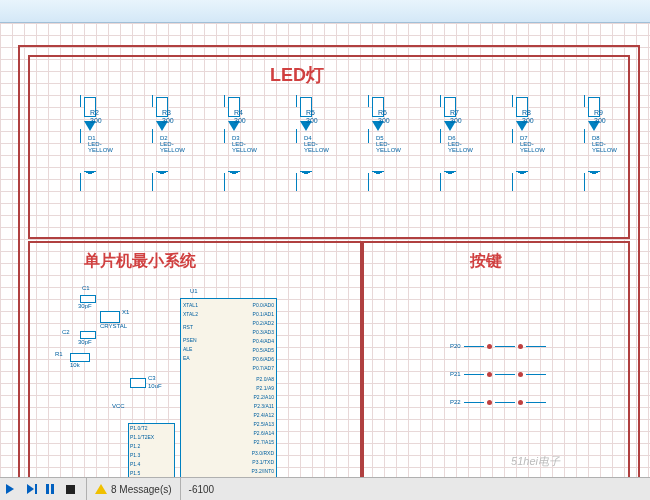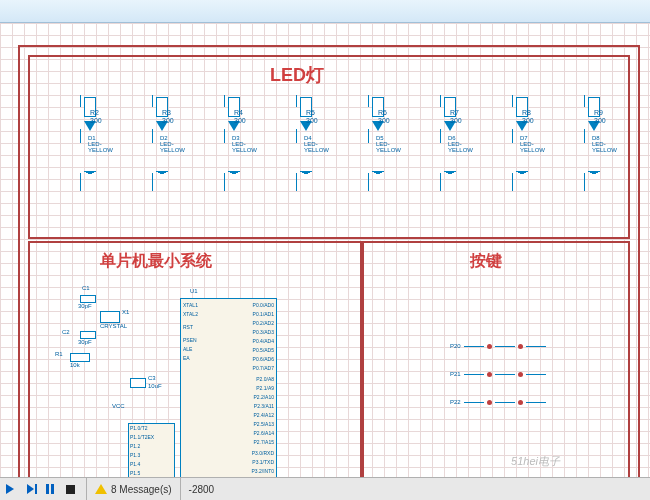--- a/index.html
+++ b/index.html
@@ -174,21 +174,21 @@
     <div class="wire-v" style="left:20px;top:78px;height:18px"></div>
     <div style="margin-top:18px">
             <div class="gnd"></div>
             <div class="gnd" style="width:8px"></div>
             <div class="gnd" style="width:4px"></div>
           </div>
         </div>
       </div>
 
     <div class="border-box" style="left:28px;top:218px;width:330px;height:252px"></div>
-    <div class="section-title" style="left:100px;top:228px;font-size:16px">单片机最小系统</div>
+    <div class="section-title" style="left:84px;top:228px;font-size:16px">单片机最小系统</div>
 
     <div class="border-box" style="left:362px;top:218px;width:264px;height:252px"></div>
     <div class="section-title" style="left:470px;top:228px;font-size:16px">按键</div>
 
     <div class="comp-lbl" style="left:190px;top:265px">U1</div>
     <div class="chip" style="left:180px;top:275px;width:95px;height:185px">
       <div id="chip-right" style="position:absolute;right:1px;top:2px;text-align:right">
           <div class="chip-lbl">P0.0/AD0</div>
           <div class="chip-lbl">P0.1/AD1</div>
           <div class="chip-lbl">P0.2/AD2</div>
@@ -302,15 +302,15 @@
           <span></span>
         </div>
       </div>
     <div class="sb-btn">
         <div class="stop"></div>
       </div>
     <div class="sb-cell" style="margin-left:6px">
         <span class="warn"></span>
         <span>8 Message(s)</span>
       </div>
-    <div class="sb-cell" style="width:40px">-2800</div>
+    <div class="sb-cell" style="width:40px">-6100</div>
   </div>
 </div>
 
 </body></html>

